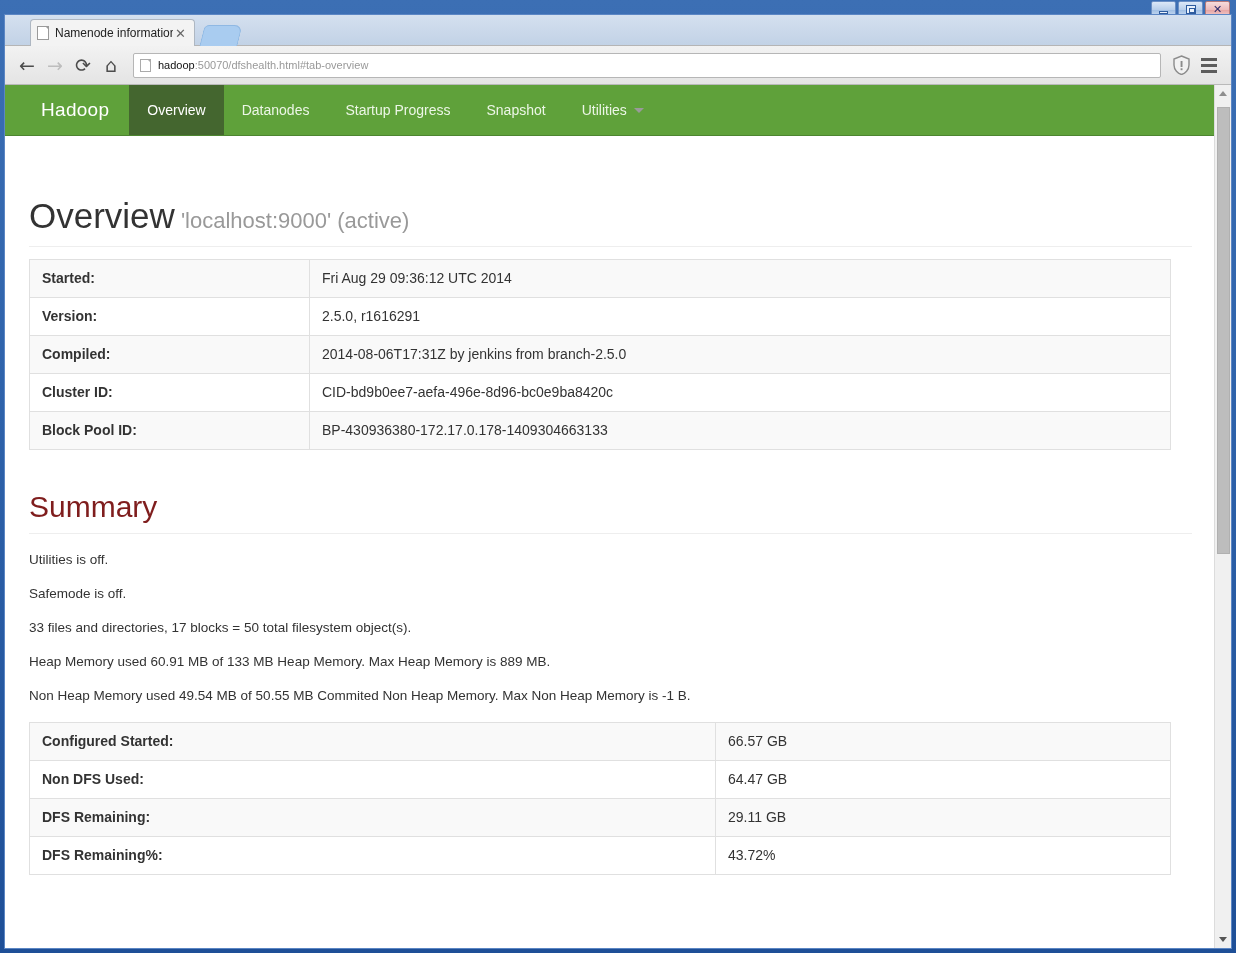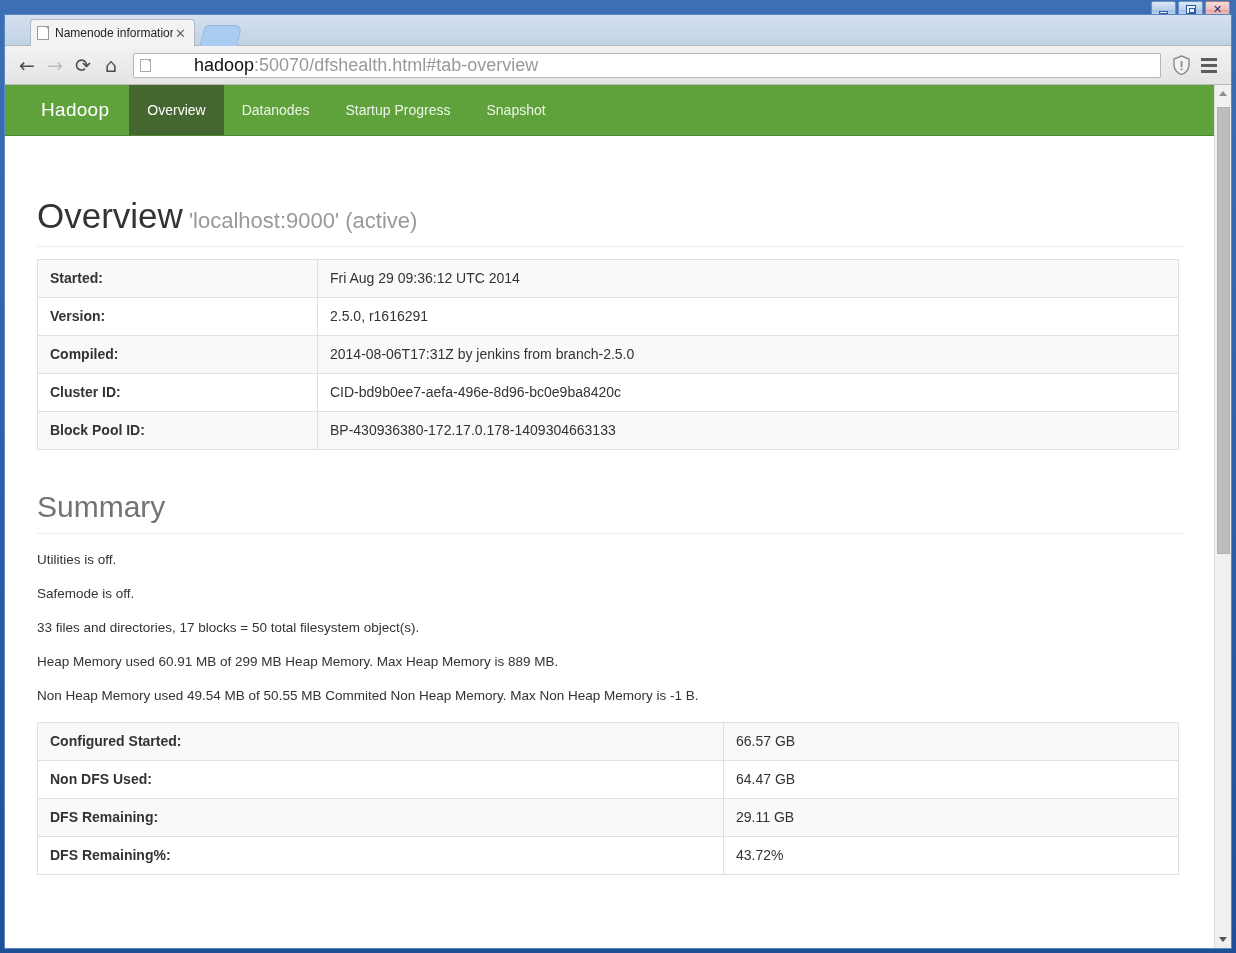--- a/index.html
+++ b/index.html
@@ -127,21 +127,21 @@
   }
   .omni-icon {
     width: 11px; height: 13px;
     border: 1px solid #aaa; background:#fff;
     position: relative; margin-right: 7px; flex:none;
   }
   .omni-icon::after {
     content:''; position:absolute; right:-1px; top:-1px;
     border-left:4px solid transparent; border-top:4px solid #aaa;
   }
-  .omni-text { font-size: 18px; color: #999; white-space: nowrap; margin-left: 36px; }
+  .omni-text { font-size: 11px; color: #999; white-space: nowrap; }
   .omni-text b { color: #111; font-weight: normal; }
   .toolbar-icon {
     width: 28px; height: 28px;
     display: flex; align-items: center; justify-content: center;
     color: #6d6d6d;
   }
   .hamburger { display: flex; flex-direction: column; gap: 3px; }
   .hamburger span { display:block; width:16px; height:3px; background:#5d5d5d; }
 
   
@@ -183,39 +183,39 @@
   .caret {
     display: inline-block;
     margin-left: 7px;
     width: 0; height: 0;
     border-left: 5px solid transparent;
     border-right: 5px solid transparent;
     border-top: 5px solid #9a9a9a;
   }
 
   .content {
-    padding: 0 32px;
+    padding: 0 24px;
   }
   h1.page-h {
     font-size: 35px;
     font-weight: normal;
     color: #333;
     margin: 60px 0 12px 0;
     padding-bottom: 10px;
     border-bottom: 1px solid #eee;
   }
   h1.page-h small {
     font-size: 22px;
     color: #999;
     margin-left: 6px;
   }
   h2.sec-h {
     font-size: 30px;
     font-weight: normal;
-    color: #737373;
+    color: #7f1d1d;
     margin: 40px 0 10px 0;
     padding-bottom: 9px;
     border-bottom: 1px solid #eee;
   }
   table.tbl {
     width: 1142px;
     border-collapse: collapse;
     font-size: 14px;
     color: #333;
     margin-top: 12px;
@@ -330,20 +330,24 @@
           </div>
           <div class="hlink">
             <span>Datanodes</span>
           </div>
           <div class="hlink">
             <span>Startup Progress</span>
           </div>
           <div class="hlink">
             <span>Snapshot</span>
           </div>
+          <div class="hlink">
+            <span>Utilities</span>
+            <span class="caret"></span>
+          </div>
         </div>
 
         <div class="content">
 
           <h1 class="page-h">
             <span>Overview</span><small>'localhost:9000' (active)</small>
           </h1>
 
           <table class="tbl info">
             <tbody>
@@ -369,21 +373,21 @@
               </tr>
             </tbody>
           </table>
 
           <h2 class="sec-h">Summary</h2>
 
           <div class="summary-lines">
             <p>Utilities is off.</p>
             <p>Safemode is off.</p>
             <p>33 files and directories, 17 blocks = 50 total filesystem object(s).</p>
-            <p>Heap Memory used 60.91 MB of 299 MB Heap Memory. Max Heap Memory is 889 MB.</p>
+            <p>Heap Memory used 60.91 MB of 133 MB Heap Memory. Max Heap Memory is 889 MB.</p>
             <p>Non Heap Memory used 49.54 MB of 50.55 MB Commited Non Heap Memory. Max Non Heap Memory is -1 B.</p>
           </div>
 
           <table class="tbl sum">
             <tbody>
               <tr>
                 <td class="k">Configured Started:</td>
                 <td>66.57 GB</td>
               </tr>
               <tr>

